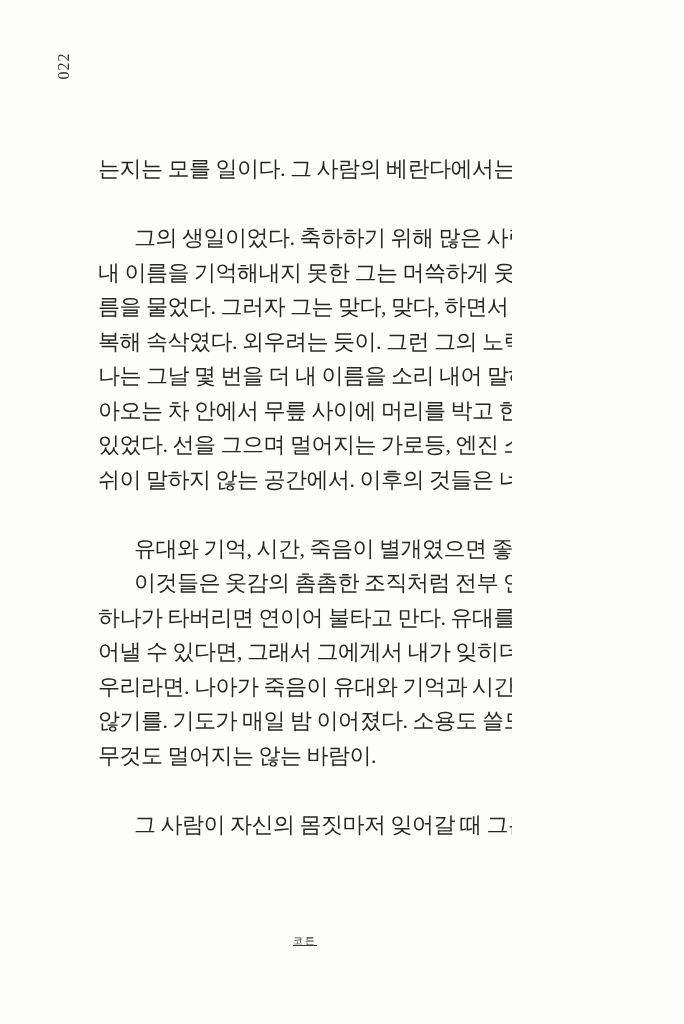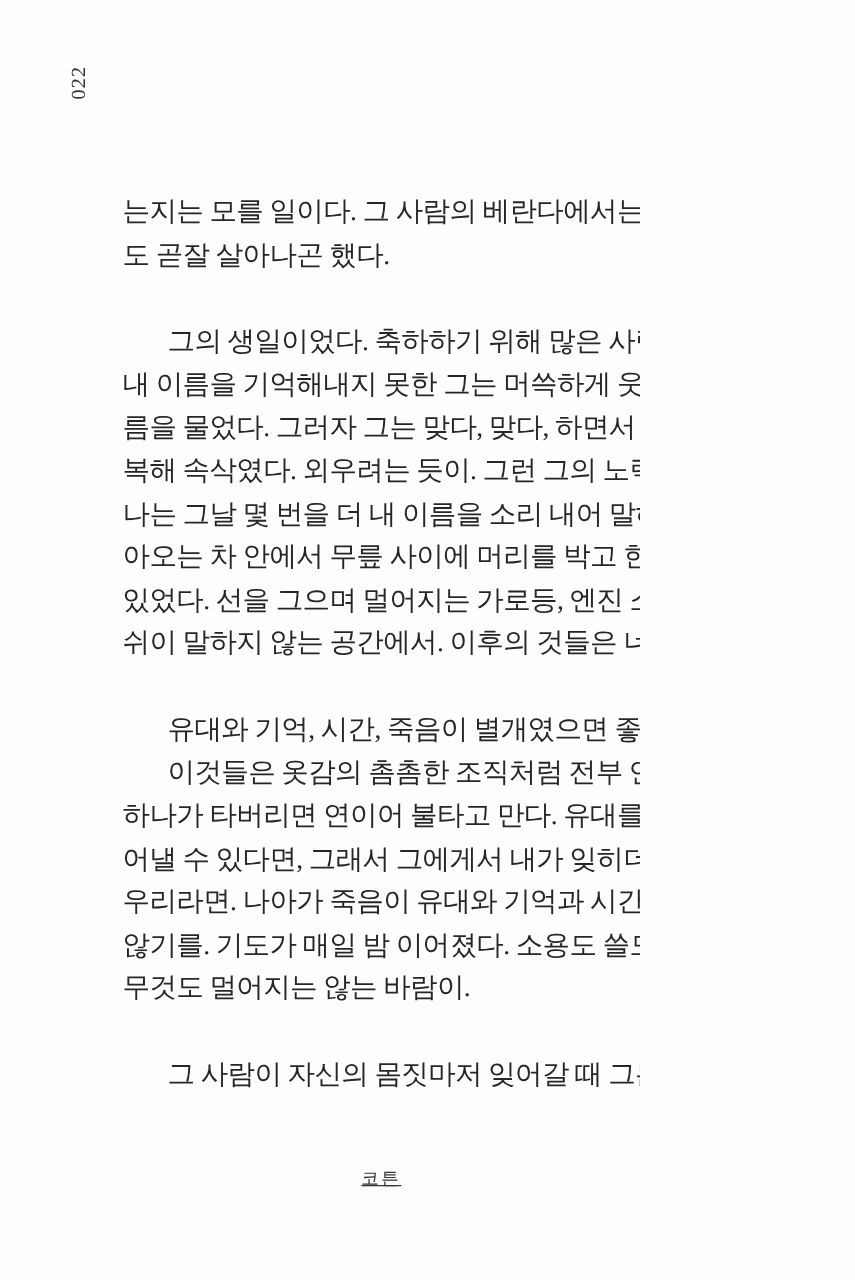--- a/index.html
+++ b/index.html
@@ -48,36 +48,35 @@
     text-align: justify;
     text-align-last: justify;
   }
   .line.ind { text-indent: 36px; }
   .footer {
     position: absolute;
     left: 98px;
     top: 934px;
     width: 414px;
     text-align: center;
-    font-size: 14px;
+    font-size: 10px;
     letter-spacing: 2px;
     color: #333333;
     text-decoration: underline;
   }
 </style>
 </head>
 <body>
 
 <div class="page">
   <div class="page-number">022</div>
 
   <main class="body-text" id="body-text">
       <div class="paragraph">
         <div class="line j">는지는 모를 일이다. 그 사람의 베란다에서는 죽었던 화초</div>
-        <div class="line">도 곧잘 살아나곤 했다.</div>
       </div>
       <div class="paragraph gap">
         <div class="line j ind">그의 생일이었다. 축하하기 위해 많은 사람이 모였고,</div>
         <div class="line j">내 이름을 기억해내지 못한 그는 머쓱하게 웃으며 내게 이</div>
         <div class="line j">름을 물었다. 그러자 그는 맞다, 맞다, 하면서 내 이름을 반</div>
         <div class="line j">복해 속삭였다. 외우려는 듯이. 그런 그의 노력이 무색하게</div>
         <div class="line j">나는 그날 몇 번을 더 내 이름을 소리 내어 말해야 했다. 돌</div>
         <div class="line j">아오는 차 안에서 무릎 사이에 머리를 박고 한참을 그대로</div>
         <div class="line j">있었다. 선을 그으며 멀어지는 가로등, 엔진 소음, 아무도</div>
         <div class="line">쉬이 말하지 않는 공간에서. 이후의 것들은 너무 빨랐다.</div>

